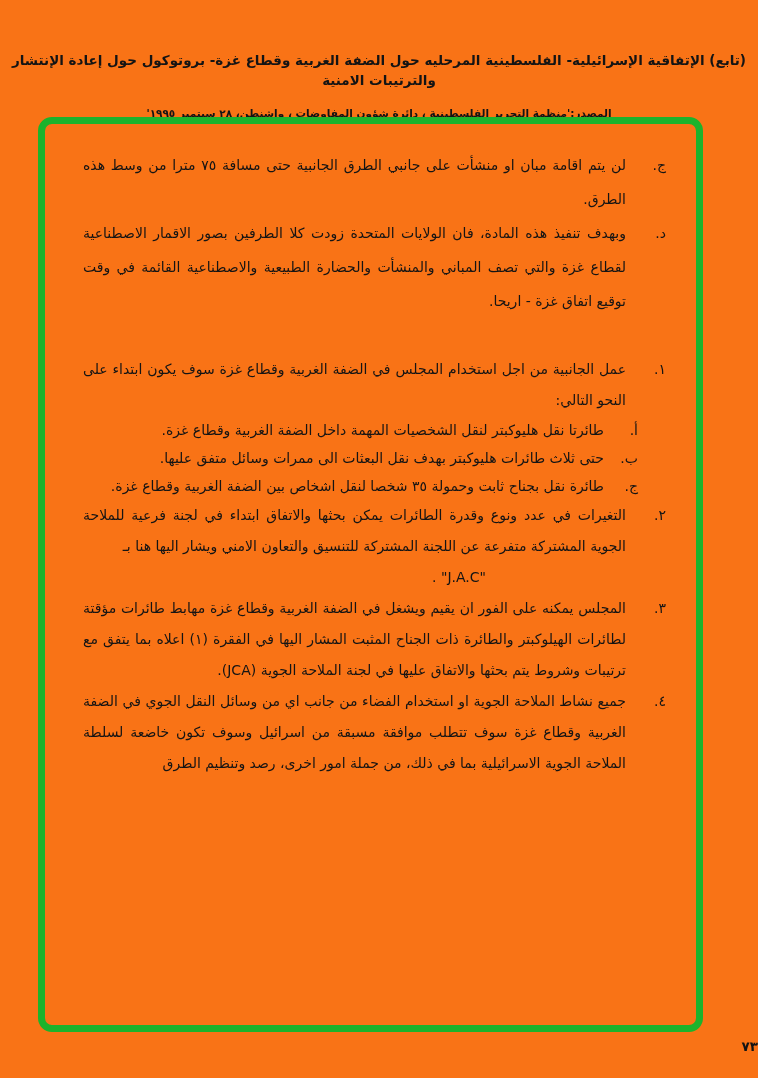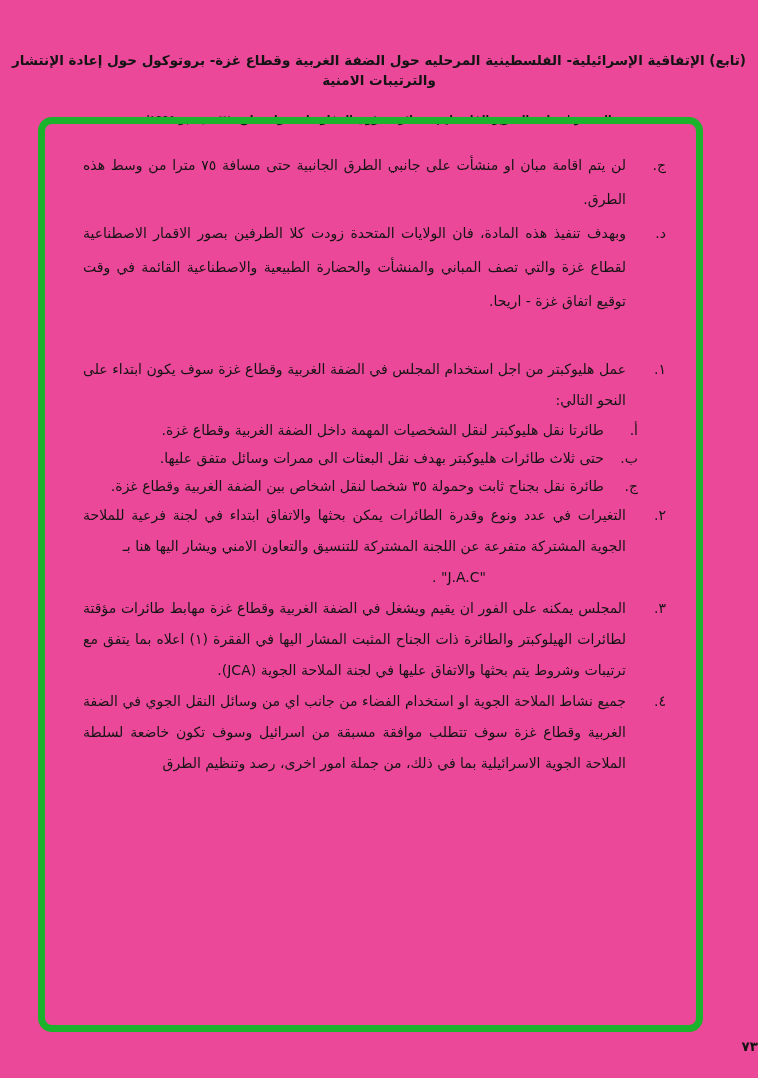--- a/index.html
+++ b/index.html
@@ -1,23 +1,23 @@
 <!DOCTYPE html>
 <html lang="ar"><head>
 <meta charset="utf-8">
 <style>
   html,body{margin:0;padding:0;background:#ffffff;}
   .page{
-    position:relative;width:758px;height:1078px;background:#ec4899;
+    position:relative;width:758px;height:1078px;background:#f97316;
     font-family:"DejaVu Sans",sans-serif;color:#141414;overflow:hidden;text-decoration:underline;
   }
   
   .doc-header{position:absolute;top:50px;left:8px;width:742px;text-align:center;direction:rtl;}
   .doc-header-line1{font-size:13.5px;font-weight:bold;line-height:20px;}
-  .doc-header-line2{font-size:10.5px;font-weight:bold;margin-top:22px;line-height:14px;}
+  .doc-header-line2{font-size:10.5px;font-weight:bold;margin-top:16px;line-height:14px;}
   
   .frame{
     position:absolute;left:38px;top:117px;width:665px;height:915px;box-sizing:border-box;
     border:7px solid #1cb32c;border-radius:14px;
     padding:24px 30px 0 38px;direction:rtl;
   }
   .li{display:flex;font-size:14px;line-height:34px;}
   .li .marker{flex:none;width:40px;}
   .li .text{flex:1;text-align:justify;}
   .section-title{margin:30px 28px 0 0;font-size:16.5px;font-weight:bold;line-height:24px;}
@@ -52,21 +52,21 @@
         <span class="marker">د.</span>
         <span class="text">وبهدف تنفيذ هذه المادة، فان الولايات المتحدة زودت كلا الطرفين بصور الاقمار الاصطناعية لقطاع غزة والتي تصف المباني والمنشأت والحضارة الطبيعية والاصطناعية القائمة في وقت توقيع اتفاق غزة - اريحا.</span>
       </div>
     </div>
 
 
     <div class="mainlist">
 
       <div class="li">
         <span class="marker">١.</span>
-        <span class="text">عمل هليوكبتر من اجل استخدام المجلس في الضفة الغربية  وقطاع غزة سوف يكون ابتداء على النحو التالي:</span>
+        <span class="text">عمل الجانبية من اجل استخدام المجلس في الضفة الغربية  وقطاع غزة سوف يكون ابتداء على النحو التالي:</span>
       </div>
       <div class="sublist">
         <div class="li">
           <span class="marker">أ.</span>
           <span class="text">طائرتا نقل هليوكبتر لنقل الشخصيات المهمة داخل الضفة الغربية وقطاع غزة.</span>
         </div>
         <div class="li">
           <span class="marker">ب.</span>
           <span class="text">حتى ثلاث طائرات هليوكبتر بهدف نقل البعثات الى ممرات وسائل متفق عليها.</span>
         </div>

